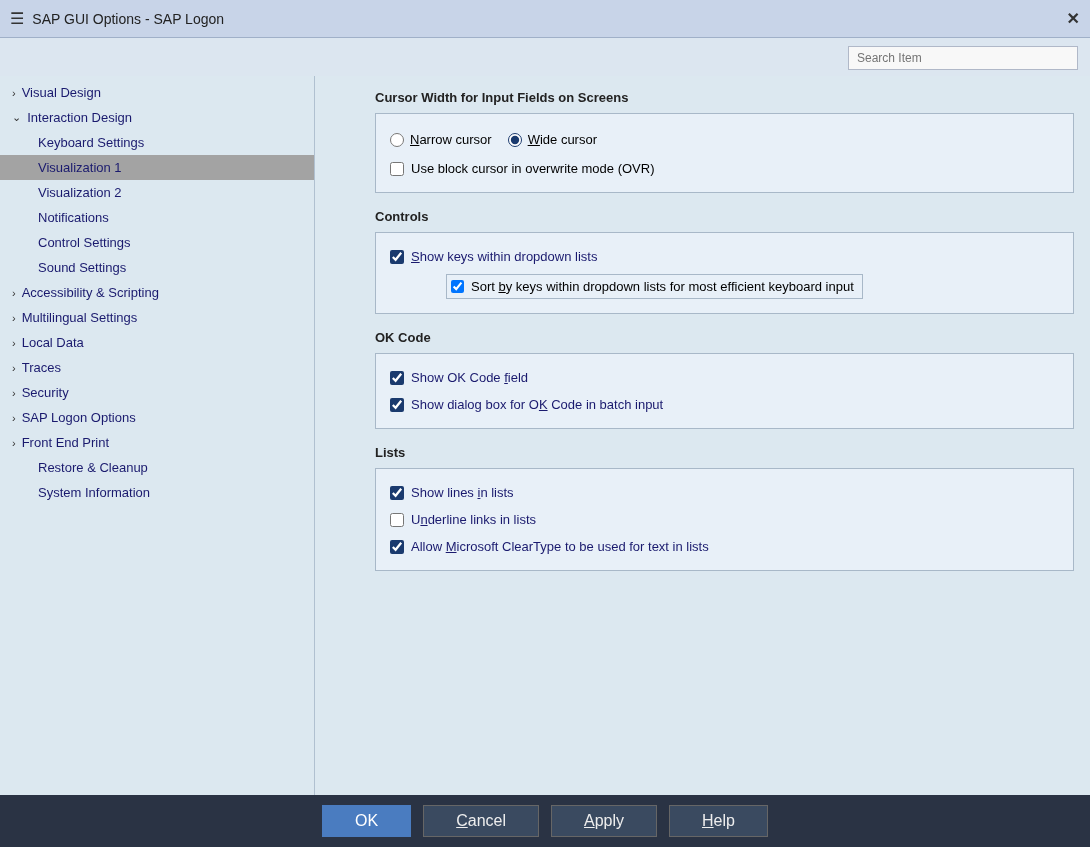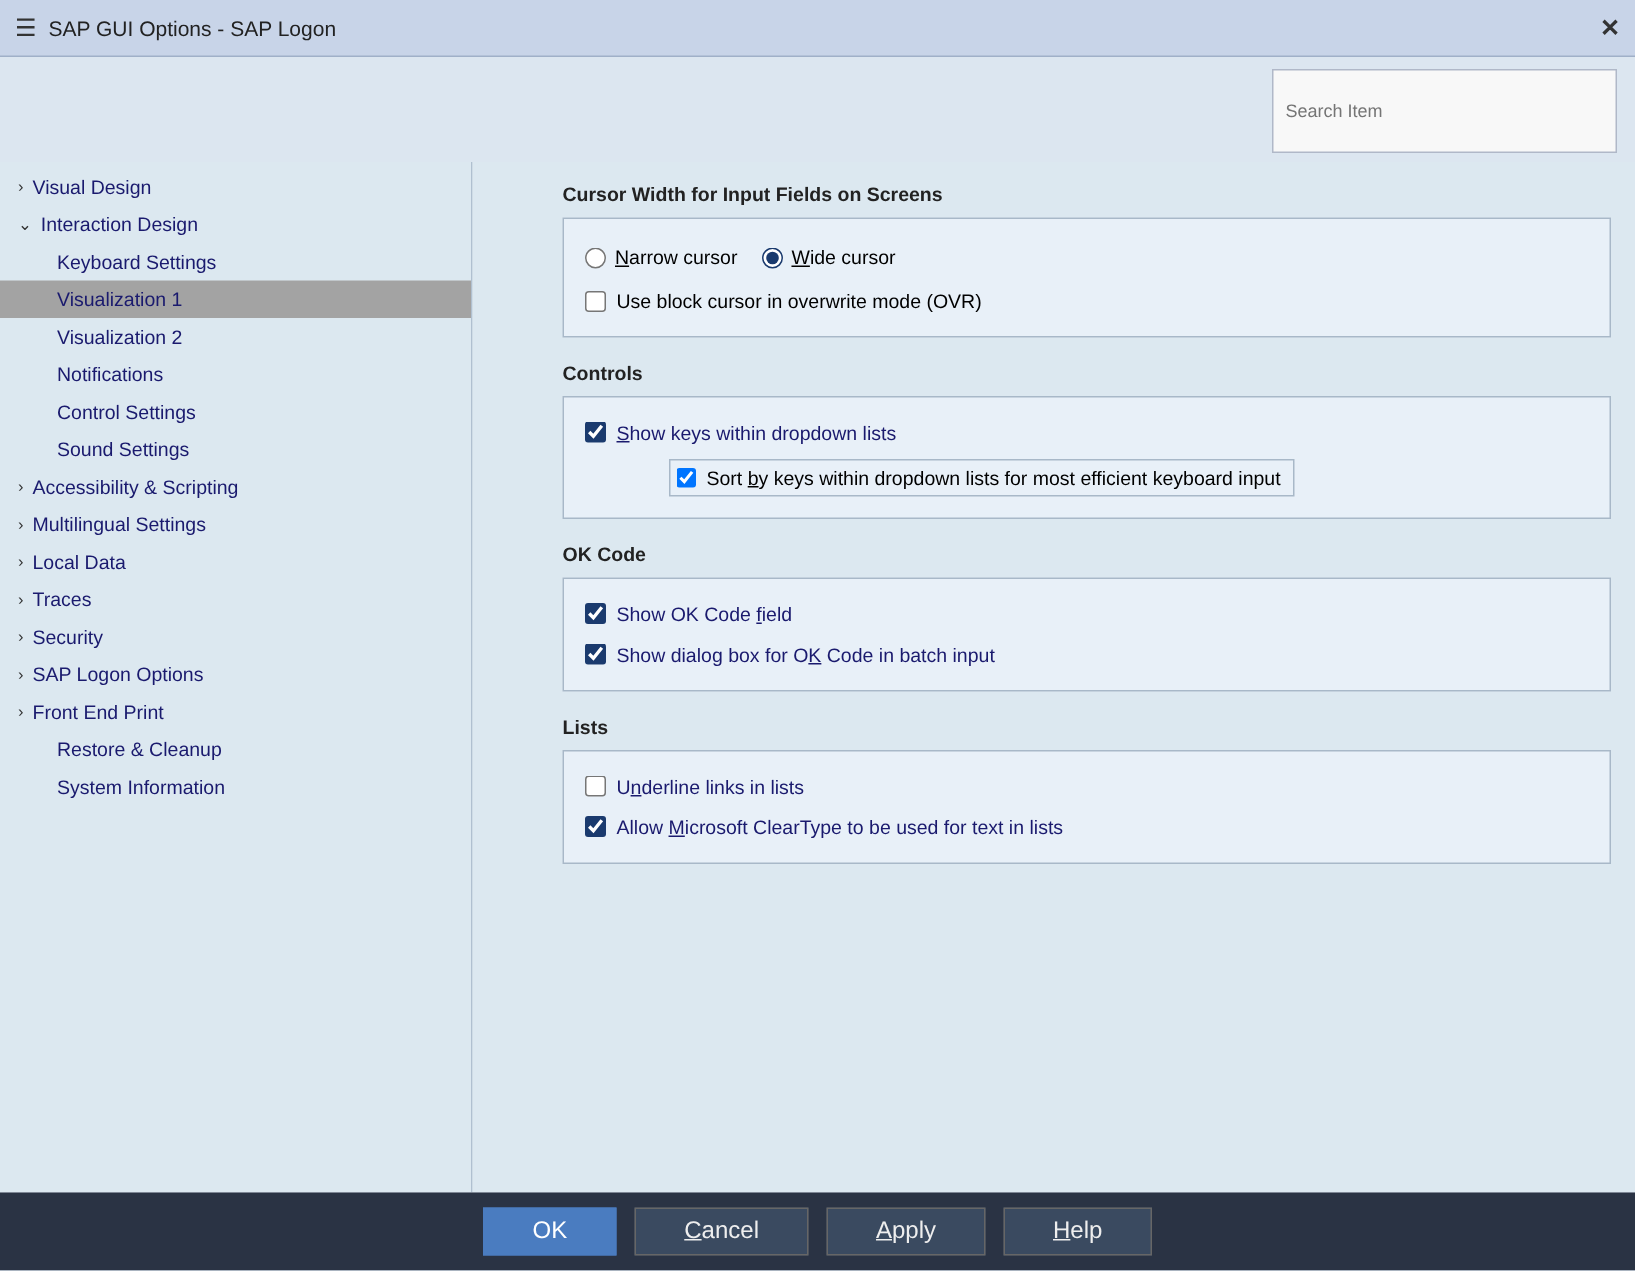--- a/index.html
+++ b/index.html
@@ -43,21 +43,21 @@
       font-weight: bold;
     }
     .search-bar {
       display: flex;
       justify-content: flex-end;
       padding: 8px 12px 6px 12px;
       background: #dce6f0;
     }
     .search-input {
       border: 1px solid #b0b8c8;
-      padding: 20px 8px;
+      padding: 4px 8px;
       width: 230px;
       font-size: 12px;
       background: #f8f8f8;
       color: #888;
     }
     .main-content {
       display: flex;
       flex: 1;
       overflow: hidden;
     }
@@ -126,21 +126,21 @@
       cursor: pointer;
     }
     .radio-item input[type="radio"] {
       accent-color: #1a3a6e;
       width: 14px;
       height: 14px;
       cursor: pointer;
     }
     .checkbox-row {
       display: flex;
-      align-items: flex-start;
+      align-items: flex-end;
       gap: 7px;
       padding: 6px 0;
     }
     .checkbox-row input[type="checkbox"] {
       accent-color: #1a3a6e;
       width: 14px;
       height: 14px;
       cursor: pointer;
     }
     .checkbox-row label {
@@ -344,20 +344,24 @@
           <input type="checkbox" checked="" style="">
           <label>Show dialog box for O<span class="underline-char">K</span> Code in batch input</label>
         </div>
       </div>
     </div>
 
     <div class="section">
       <div class="section-title">Lists</div>
       <div class="section-box">
         <div class="checkbox-row">
+          <input type="checkbox" checked="" style="">
+          <label>Show lines <span class="underline-char">i</span>n lists</label>
+        </div>
+        <div class="checkbox-row">
           <input type="checkbox" style="">
           <label>U<span class="underline-char">n</span>derline links in lists</label>
         </div>
         <div class="checkbox-row">
           <input type="checkbox" checked="" style="">
           <label>Allow <span class="underline-char">M</span>icrosoft ClearType to be used for text in lists</label>
         </div>
       </div>
     </div>
 

